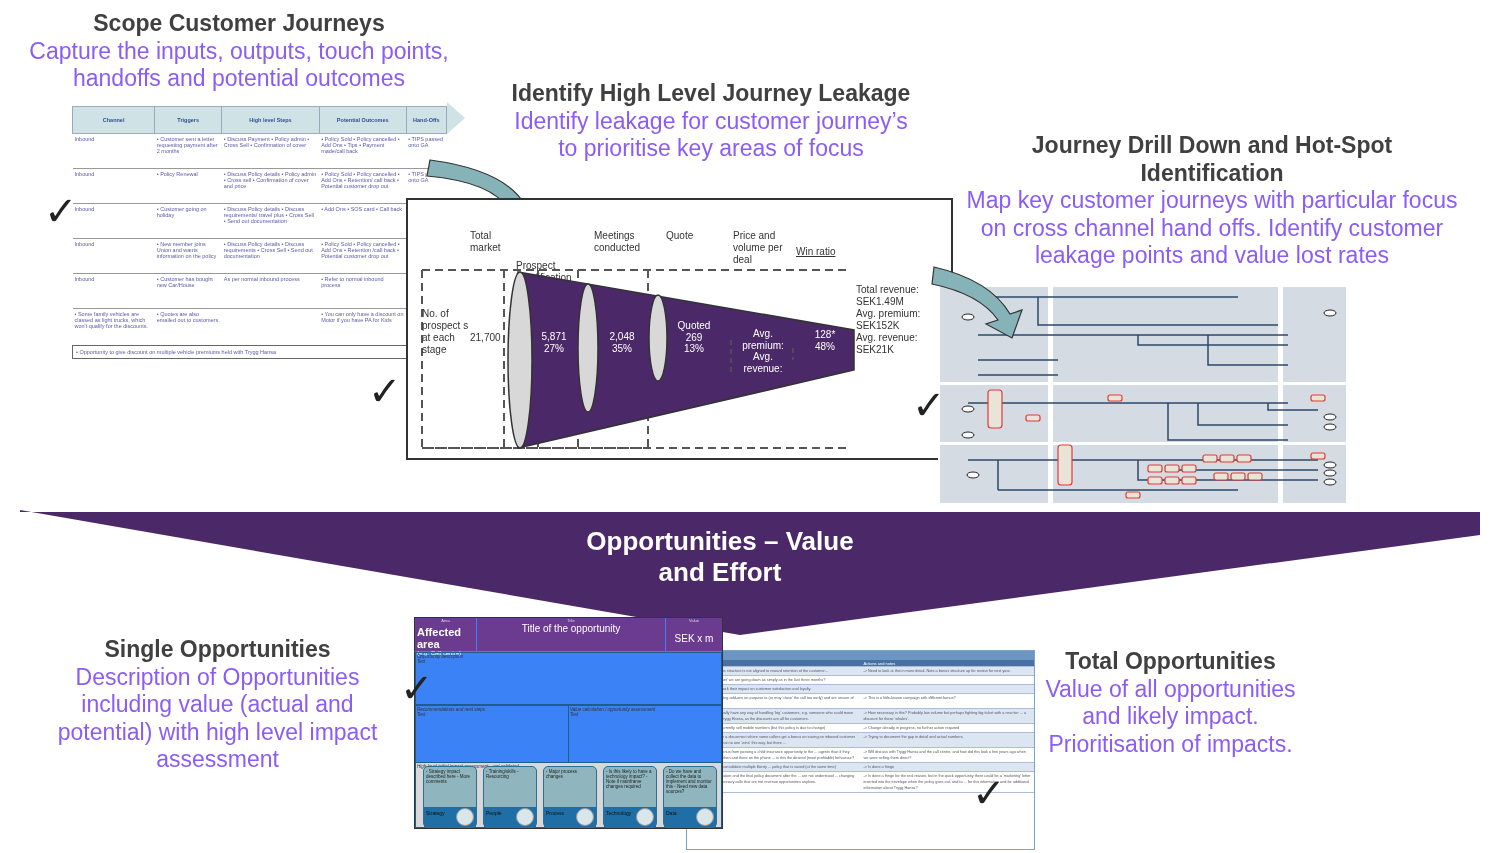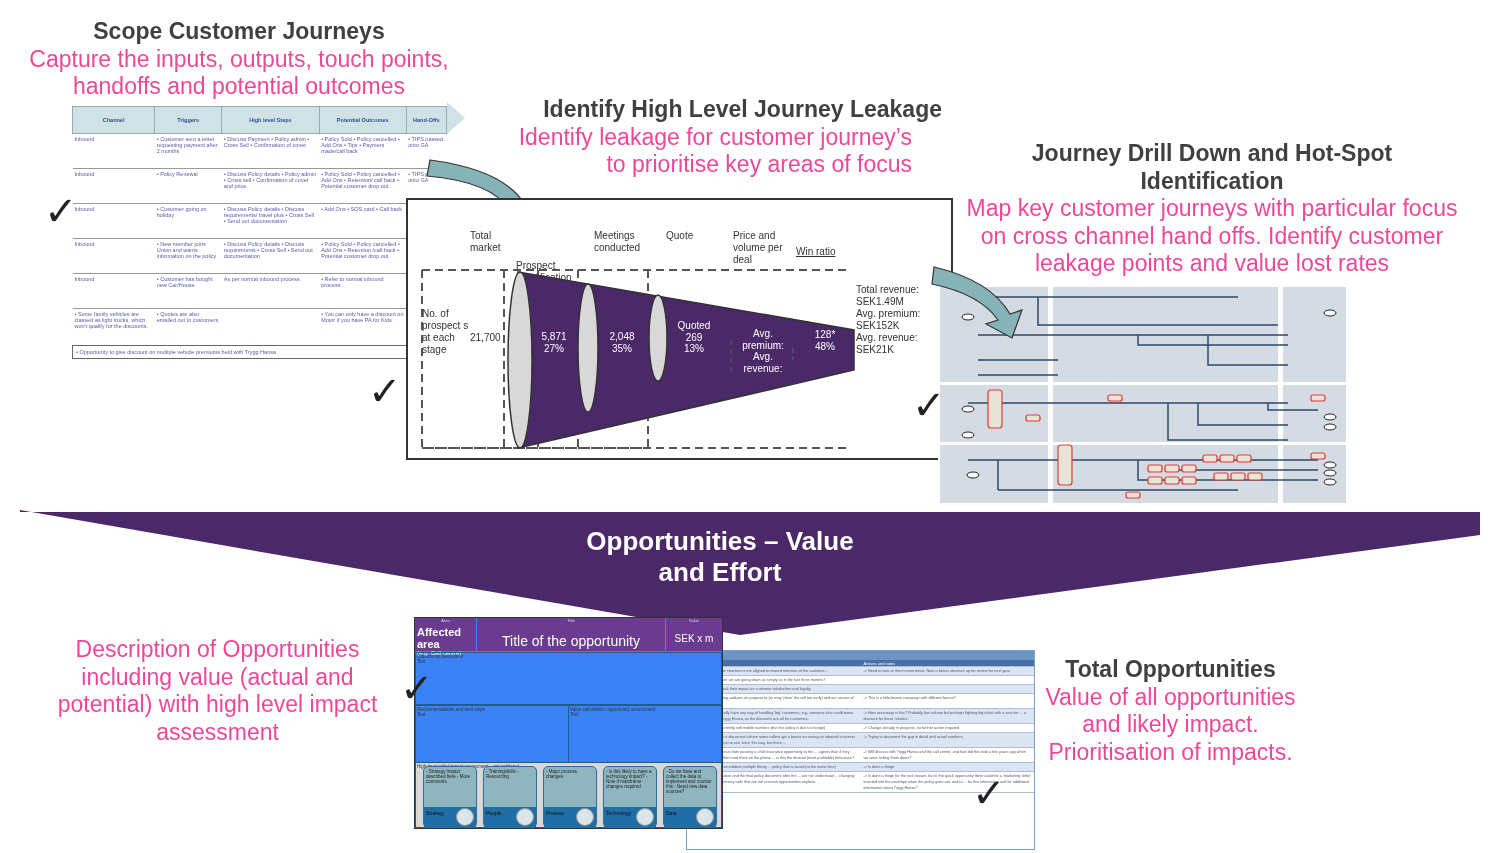--- a/index.html
+++ b/index.html
@@ -1,20 +1,20 @@
 <!DOCTYPE html>
 <html><head>
 <meta charset="utf-8">
 <style>
   html,body{margin:0;padding:0;background:#fff;}
   body{width:1492px;height:853px;position:relative;overflow:hidden;font-family:"Liberation Sans",sans-serif;color:#404040;}
   .abs{position:absolute;}
   .blk{text-align:center;line-height:1.2;}
-  .blk .t{font-weight:bold;font-size:23px;color:#404040;margin-top:8px;}
-  .blk .d{font-size:23px;color:#ec4899;}
+  .blk .t{font-weight:bold;font-size:23px;color:#404040;}
+  .blk .d{font-size:23px;color:#8b5cf6;}
   .ck{font-size:40px;color:#222;font-family:"DejaVu Sans",sans-serif;}
 
   
   #scope{left:72px;top:106px;width:395px;height:232px;}
   #scope table{border-collapse:collapse;width:375px;font-size:5.5px;color:#5a5aa8;}
   #scope th{background:#cfe3e6;color:#2f4f8f;font-size:5.5px;height:24px;border:1px solid #9ab;}
   #scope td{border-top:1px solid #999;vertical-align:top;padding:2px;height:30px;}
   #scope .arrowhead{position:absolute;left:375px;top:-4px;width:0;height:0;border-top:16px solid transparent;border-bottom:16px solid transparent;border-left:18px solid #cfe3e6;}
 
   
@@ -111,21 +111,21 @@
           <td>• You can only have a discount on Motor if you have PA for Kids</td>
           <td>• TIPS for o... Health In... onto GA</td>
         </tr>
       </tbody>
   </table>
   <div style="border:1px solid #666;font-size:5.5px;color:#5a5aa8;padding:3px;width:386px;margin-top:2px;">• Opportunity to give discount on multiple vehicle premiums held with Trygg Hansa</div>
 </div>
 
 <div class="abs ck" style="left:44px;top:188px;">✓</div>
 
-<div class="abs blk" style="left:480px;top:88px;width:462px;text-align:right;">
+<div class="abs blk" style="left:480px;top:80px;width:462px;">
   <div class="t">Identify High Level Journey Leakage</div>
   <div class="d" style="padding:0 30px;">Identify leakage for customer journey’s to prioritise key areas of focus</div>
 </div>
 
 <svg class="abs" style="left:425px;top:150px;" width="120" height="80">
   <path d="M5 10 Q 80 20 100 55 L 112 52 L 95 78 L 72 62 L 84 60 Q 68 32 2 26 Z" fill="#86b3b8" stroke="#333" stroke-width="1.2"></path>
 </svg>
 
 <div id="funnel" class="abs">
   <div class="abs fh" style="left:62px;top:30px;width:40px;">Total market</div>
@@ -252,20 +252,21 @@
   <svg width="1460" height="125" style="position:absolute;left:0;top:0;">
     <polygon points="0,2 1460,2 1460,25 720,125 0,0" fill="#4b2867"></polygon>
   </svg>
   <div class="bt" style="left:-30px;">
     <div>Opportunities – Value</div>
     <div>and Effort</div>
   </div>
 </div>
 
 <div class="abs blk" style="left:10px;top:636px;width:415px;">
+  <div class="t">Single Opportunities</div>
   <div class="d" style="padding:0 40px;">Description of Opportunities including value (actual and potential) with high level impact assessment</div>
 </div>
 
 <div id="ttable" class="abs">
   <div class="hd"></div>
   <div class="trow sub" style="background:#4a6fa3;color:#fff;">
     <div class="c1">Problem</div>
     <div class="c2">Actions and notes</div>
   </div>
   <div id="trows">
@@ -313,21 +314,21 @@
 </div>
 
 <div id="opcard" class="abs">
   <div class="ophead" style="left:0;width:61px;">
     <div class="opsm">Area</div>
     <div style="font-size:11px;font-weight:bold;padding-left:2px;margin-top:3px;">Affected area</div>
     <div style="font-size:6px;padding-left:2px;">(e.g. Call centre)</div>
   </div>
   <div class="ophead" style="left:62px;width:188px;">
     <div class="opsm">Title</div>
-    <div style="font-size:14px;text-align:center;margin-top:10px;">Title of the opportunity</div>
+    <div style="font-size:10px;text-align:center;">Title of the opportunity</div>
   </div>
   <div class="ophead" style="left:251px;width:56px;">
     <div class="opsm">Value</div>
     <div style="font-size:10px;text-align:center;margin-top:10px;">SEK x m</div>
   </div>
   <div class="cell" style="left:0;top:34px;width:307px;height:53px;">
       <div>Opportunity description</div>
       <div>Text</div>
     </div>
   <div class="cell" style="left:0;top:87px;width:154px;height:58px;">

